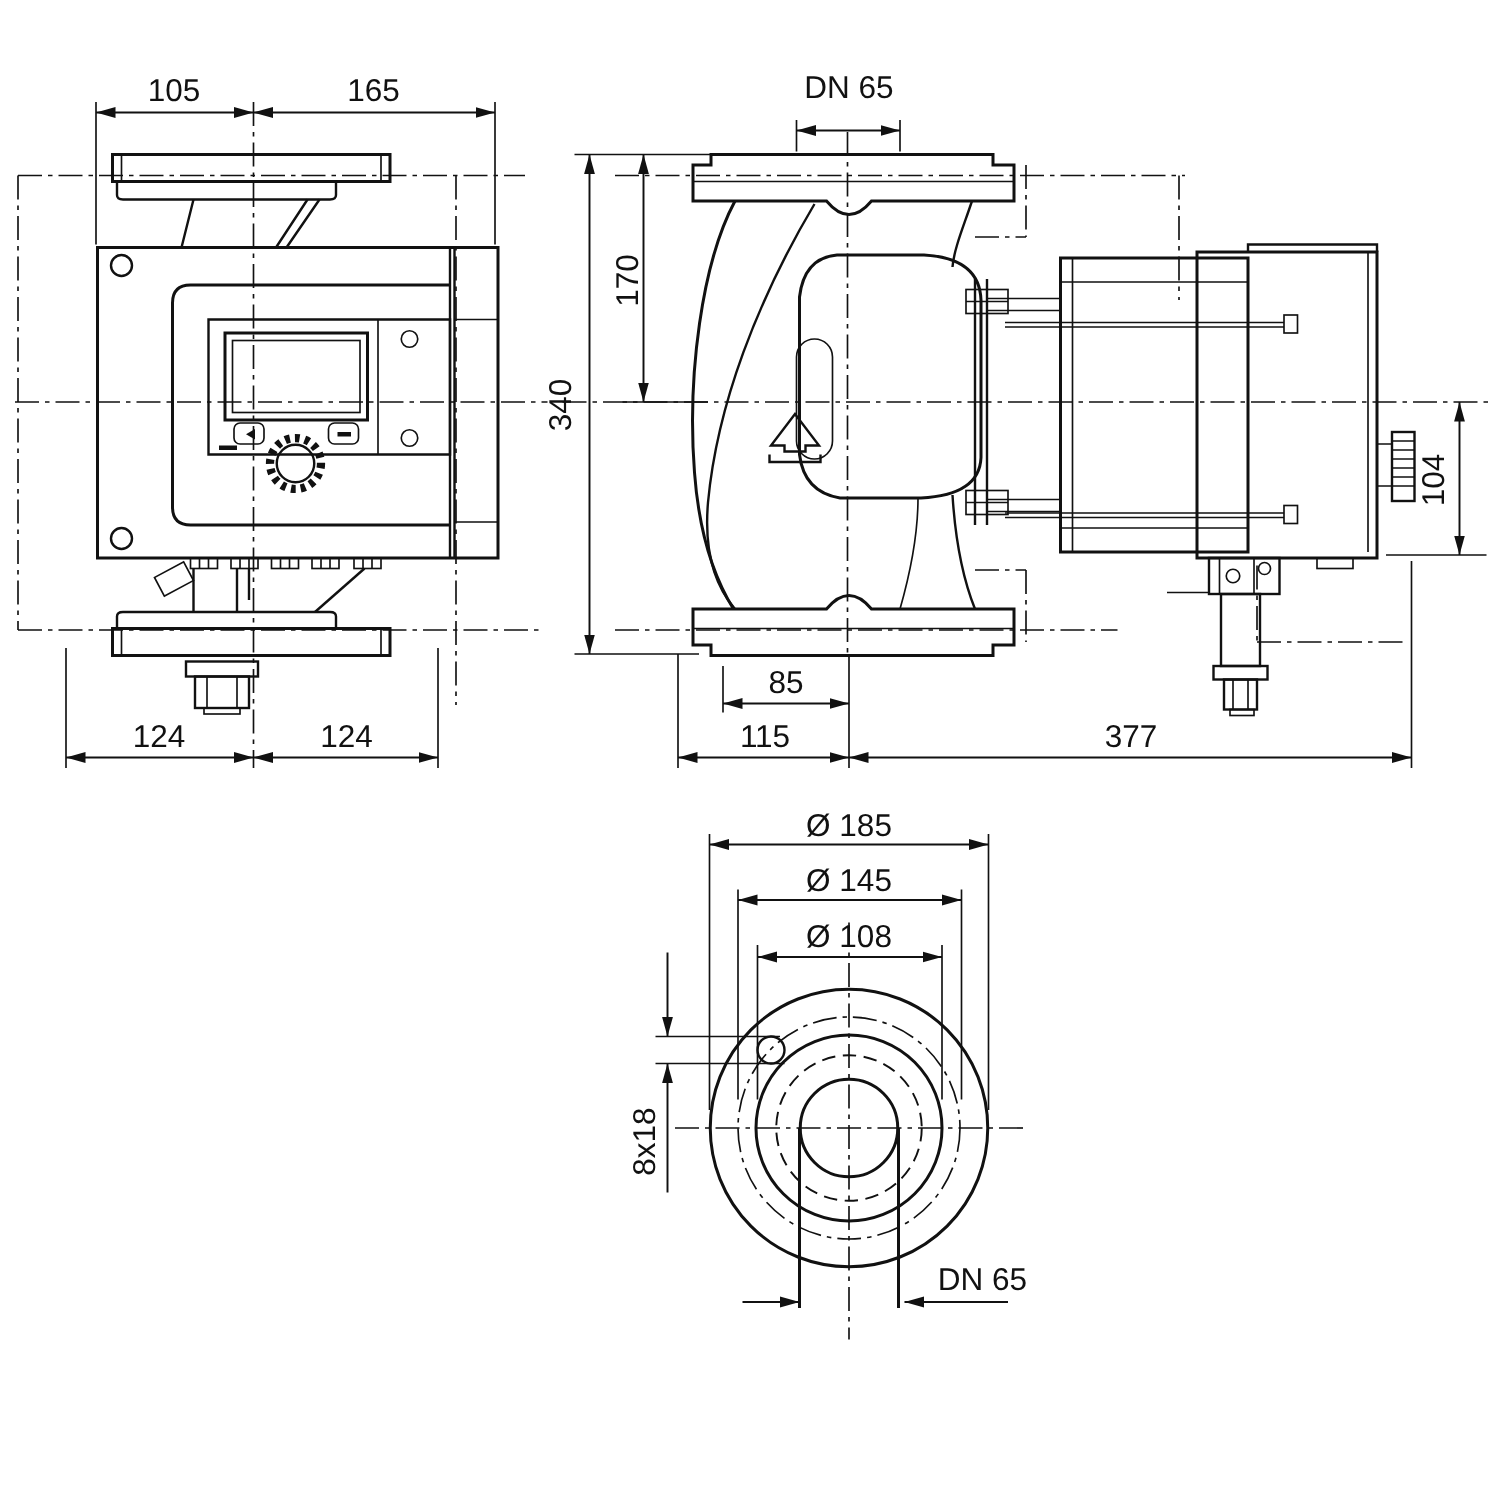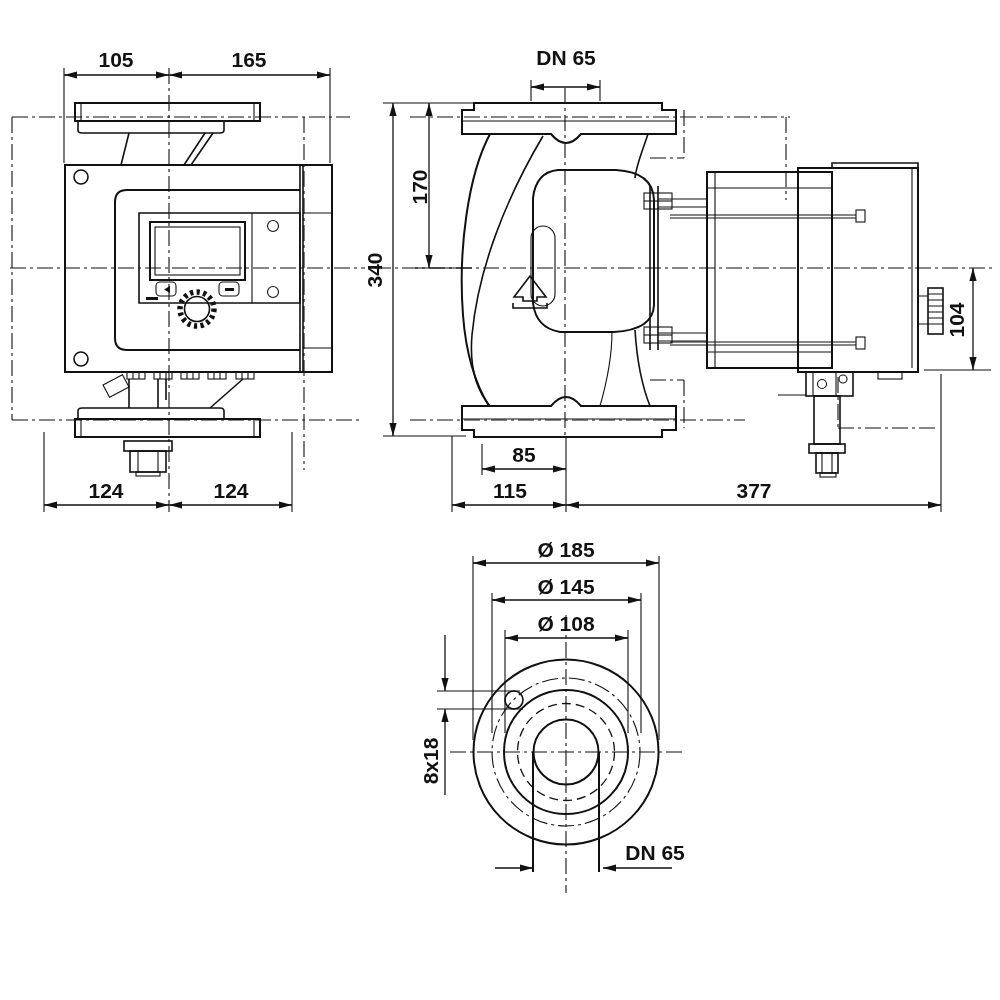--- a/index.html
+++ b/index.html
@@ -1,16 +1,16 @@
 <!DOCTYPE html>
 <html><head>
 <meta charset="utf-8">
 <style>
   html,body{margin:0;padding:0;background:#fff;}
-  .page{width:1000px;height:1000px;background:#fff;position:relative;font-family:"Liberation Sans",sans-serif;font-weight:bold;}
+  .page{width:1000px;height:1000px;background:#fff;position:relative;font-family:"Liberation Sans",sans-serif;}
   svg{display:block;}
   .s  {stroke:#111;fill:none;stroke-width:2;}
   .m  {stroke:#111;fill:none;stroke-width:1.6;}
   .t  {stroke:#111;fill:none;stroke-width:1.1;}
   .d  {stroke:#111;fill:none;stroke-width:1.3;}
   .cl {stroke:#111;fill:none;stroke-width:1.1;stroke-dasharray:16 4 3 4;}
   .dash{stroke:#111;fill:none;stroke-width:1.3;stroke-dasharray:9 5;}
   .fill{fill:#111;stroke:none;}
   .txt{font-family:"Liberation Sans",sans-serif;font-size:21px;fill:#111;stroke:none;}
 </style>

